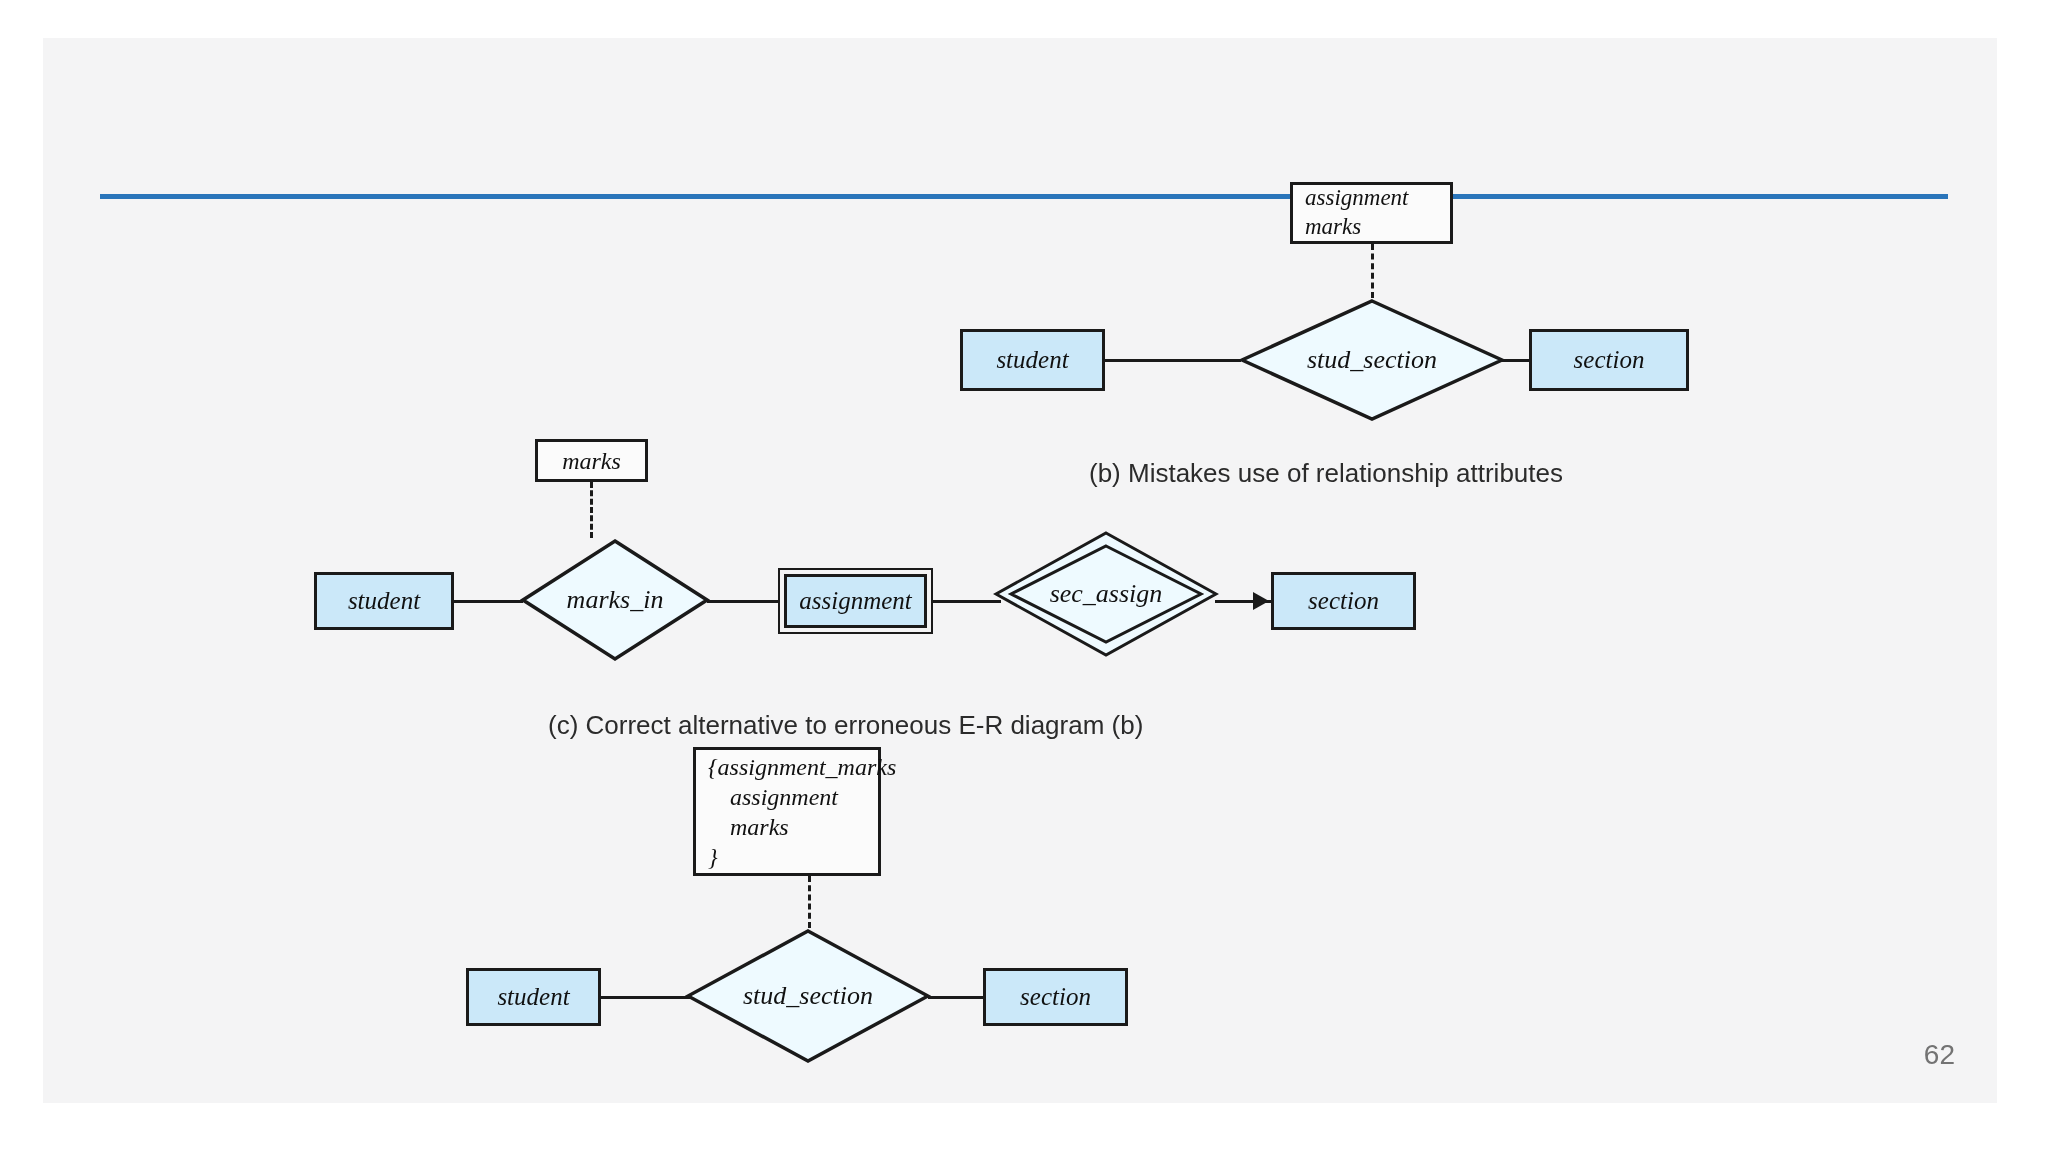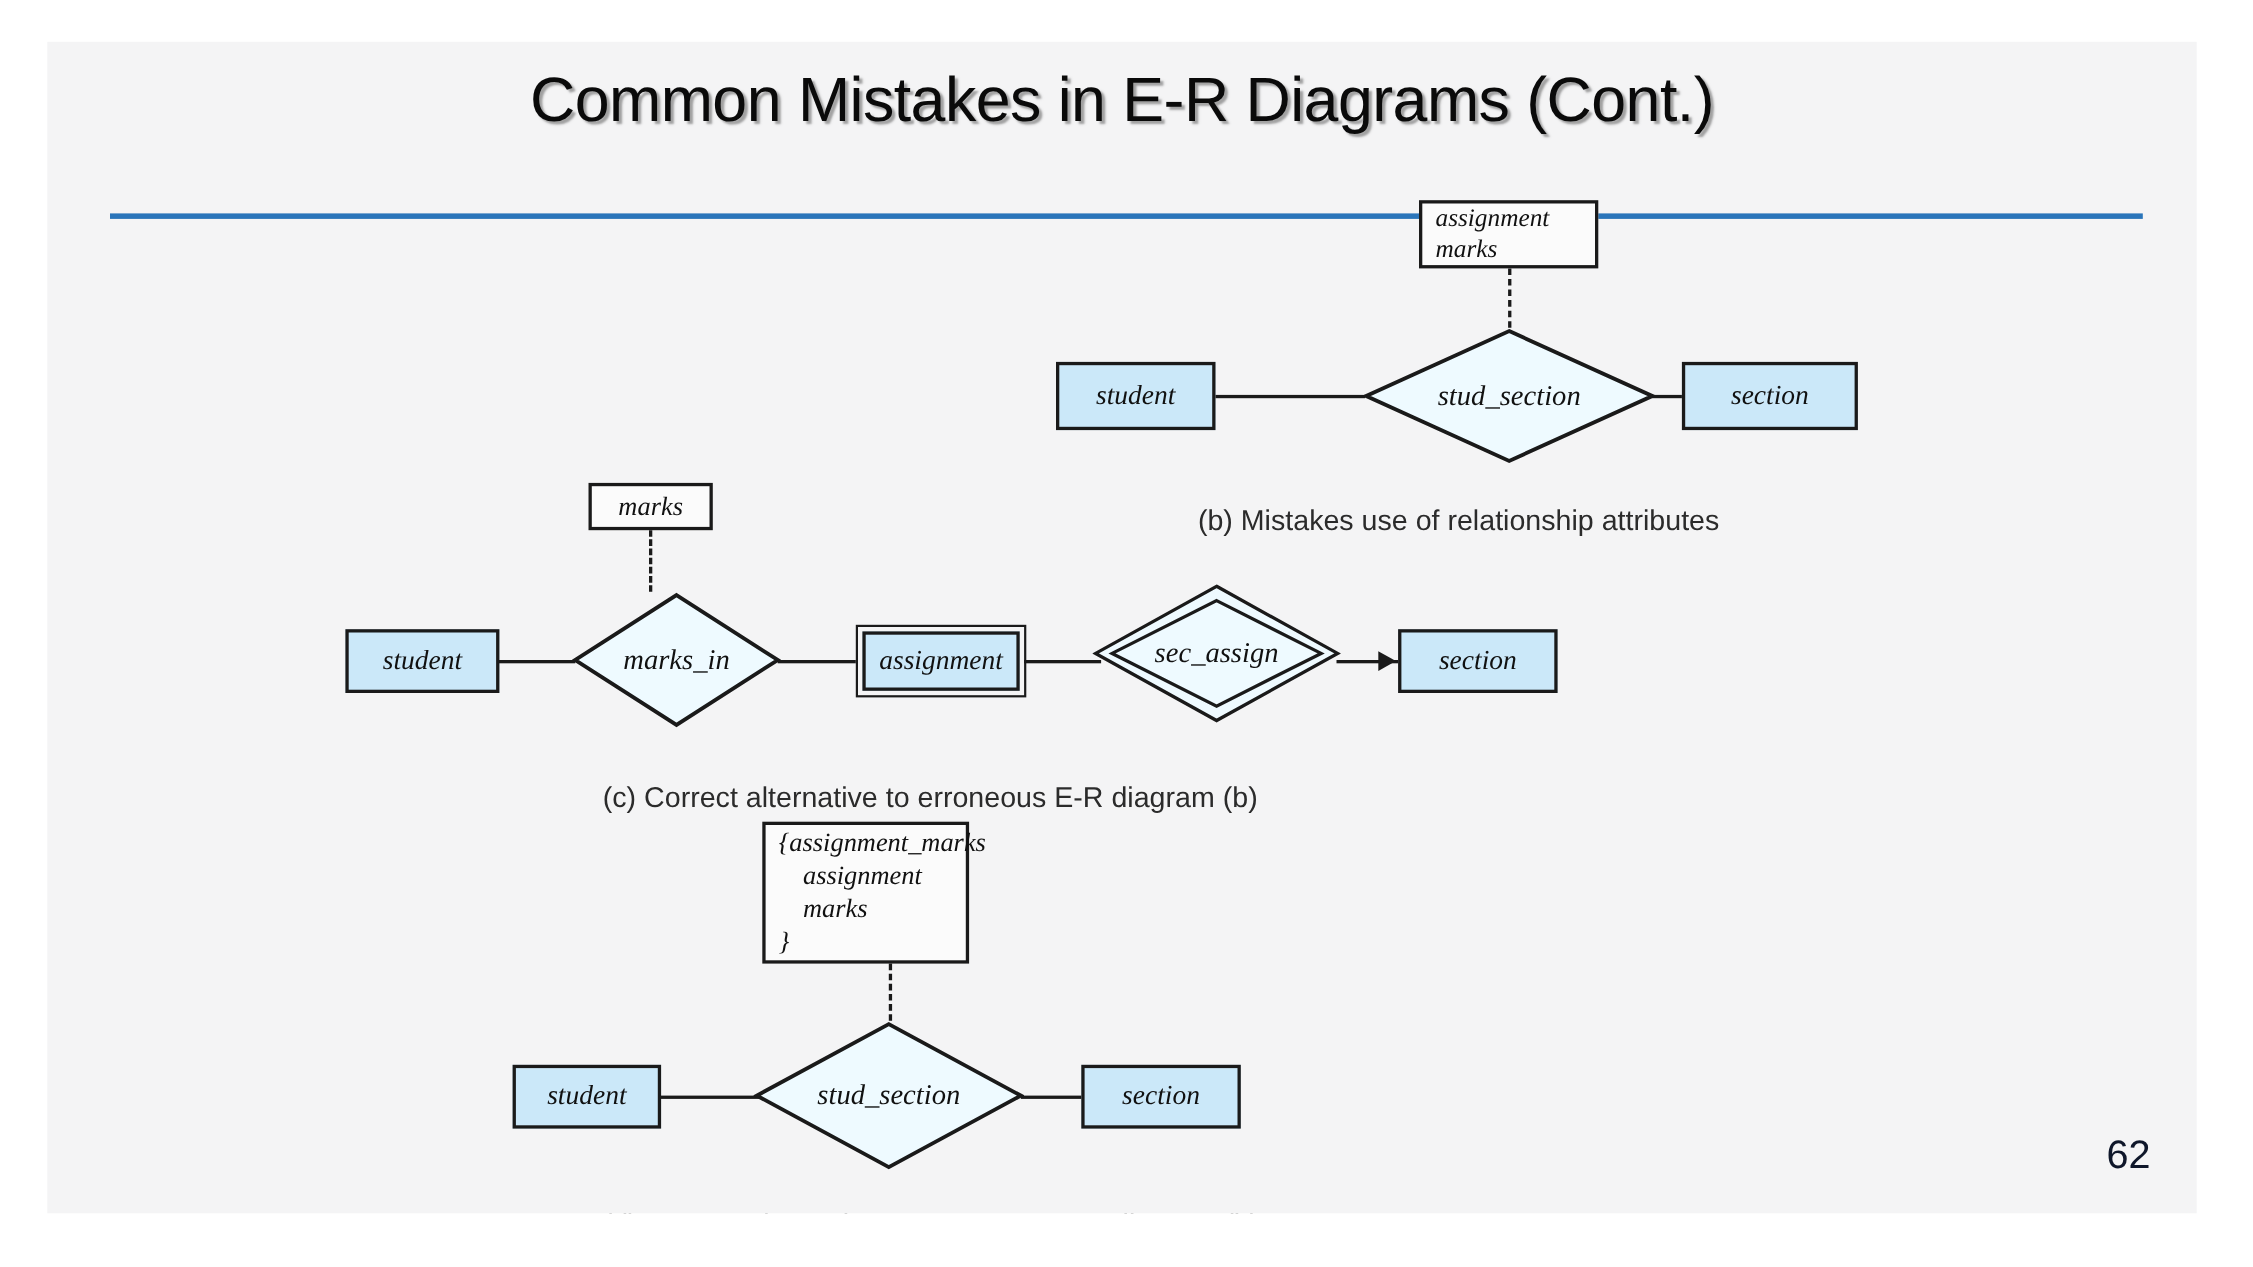--- a/index.html
+++ b/index.html
@@ -48,22 +48,22 @@
     width: 1848px;
     height: 5px;
     background: #2a75ba;
   }
 
   
   #page-number {
     position: absolute;
     right: 42px;
     bottom: 32px;
-    font-size: 36px;
-    color: #0f172a;
+    font-size: 28px;
+    color: #737373;
     font-family: "Liberation Sans", sans-serif;
   }
 
   
   .node {
     position: absolute;
     box-sizing: border-box;
     display: flex;
     align-items: center;
     justify-content: center;
@@ -148,21 +148,20 @@
     font-size: 26px;
     color: #2b2b2b;
     white-space: nowrap;
   }
 </style>
 </head>
 <body>
 
 <div id="slide">
 
-  <div id="slide-title">Common Mistakes in E-R Diagrams (Cont.)</div>
 
   <div id="divider"></div>
 
   <div>
 
     <div class="attr-box" style="left:1247px; top:144px; width:163px; height:62px; font-size:23px;">
       <div class="line">assignment</div>
       <div class="line">marks</div>
     </div>
 

